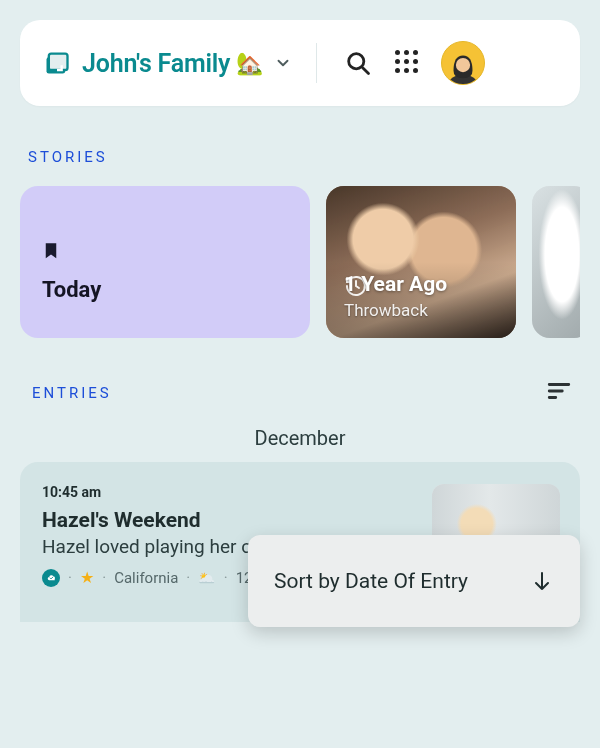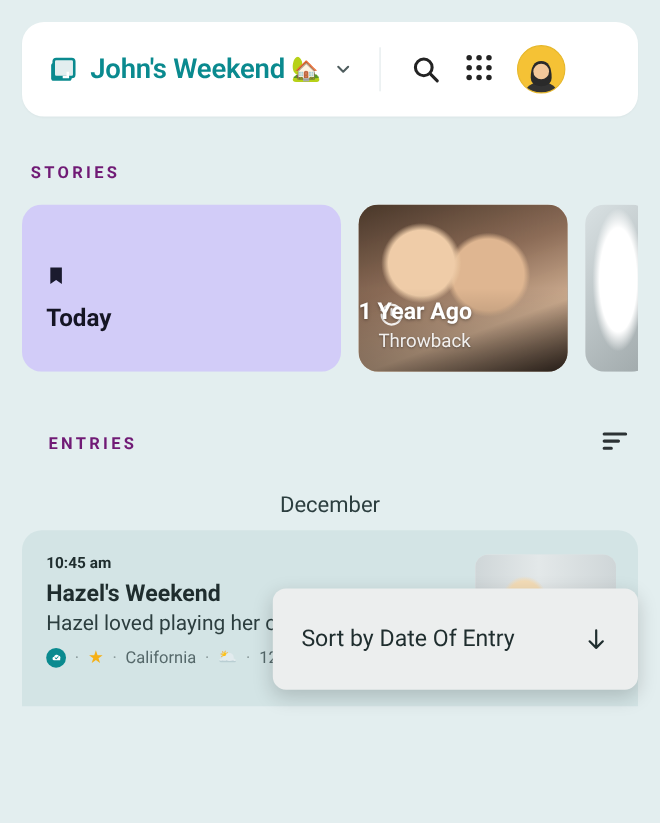--- a/index.html
+++ b/index.html
@@ -77,23 +77,23 @@
       display: flex; align-items: flex-end; justify-content: center;
       overflow: hidden;
       border: 1px solid #e6b72a;
     }
     .avatar svg { width: 38px; height: 38px; }
 
     
     .section-label {
       font-size: 15px;
       letter-spacing: 3px;
-      color: #701a75;
+      color: #1d4ed8;
       margin: 42px 0 20px 8px;
-      font-weight: 700;
+      font-weight: 400;
     }
 
     
     .stories-row {
       display: flex;
       gap: 16px;
       overflow: hidden;
     }
     .story-card {
       width: 290px;
@@ -145,21 +145,21 @@
       background: linear-gradient(180deg, rgba(0,0,0,0) 50%, rgba(0,0,0,0.35) 100%);
     }
     .story-photo .history-icon {
       position: absolute;
       top: 88px; left: 18px;
       color: rgba(255,255,255,0.9);
     }
     .story-photo .history-icon svg { width: 24px; height: 24px; }
     .story-photo .ptitle {
       position: absolute;
-      bottom: 42px; left: 0;
+      bottom: 42px; left: 18px;
       font-size: 21px; font-weight: 700; color: #fff;
       text-shadow: 0 1px 3px rgba(0,0,0,0.4);
     }
     .story-photo .psub {
       position: absolute;
       bottom: 18px; left: 18px;
       font-size: 17px; color: rgba(255,255,255,0.9);
       text-shadow: 0 1px 2px rgba(0,0,0,0.4);
     }
 
@@ -175,21 +175,21 @@
         linear-gradient(135deg, #d9e1e3 0%, #9fa8aa 100%);
     }
 
     
     .entries-heading {
       display: flex;
       align-items: center;
       justify-content: space-between;
       margin: 40px 8px 18px 8px;
     }
-    .entries-heading .section-label { margin: 16px; }
+    .entries-heading .section-label { margin: 4px; }
     .sort-icon { color: #2c3234; }
     .sort-icon svg { width: 26px; height: 26px; }
 
     .date-label {
       text-align: center;
       font-size: 20px;
       color: #2c3e3f;
       margin-bottom: 12px;
     }
 
@@ -273,21 +273,21 @@
 <div class="header">
   <div class="journal-icon">
     <svg viewBox="0 0 24 24" fill="none">
       <rect x="3" y="7" width="16" height="14" rx="2" fill="currentColor"></rect>
       <rect x="5" y="4" width="16" height="14" rx="2" fill="#e3eeef"></rect>
       <rect x="5" y="4" width="16" height="14" rx="2" stroke="currentColor" stroke-width="2"></rect>
       <path d="M12 18 L16 18 L16 14" stroke="#fff" stroke-width="2" fill="none"></path>
     </svg>
   </div>
   <div style="display:flex;align-items:center;">
-    <span class="journal-title">John's Weekend</span>
+    <span class="journal-title">John's Family</span>
     <span class="house-emoji">🏡</span>
     <span class="chevron">
       <svg viewBox="0 0 24 24">
           <path d="M6 9l6 6 6-6" stroke="currentColor" stroke-width="2.5" fill="none" stroke-linecap="round" stroke-linejoin="round"></path>
         </svg>
     </span>
   </div>
   <div class="header-divider"></div>
   <div class="header-icon">
     <svg viewBox="0 0 24 24">

